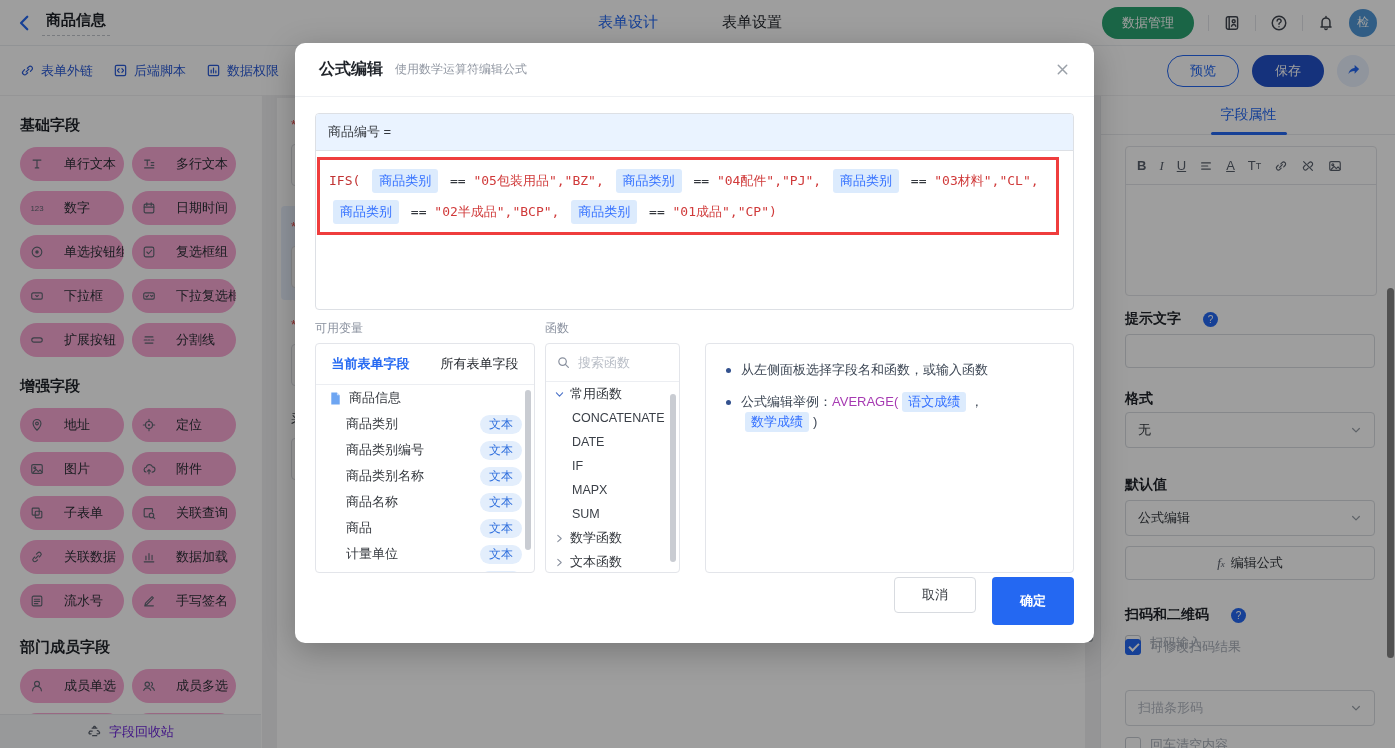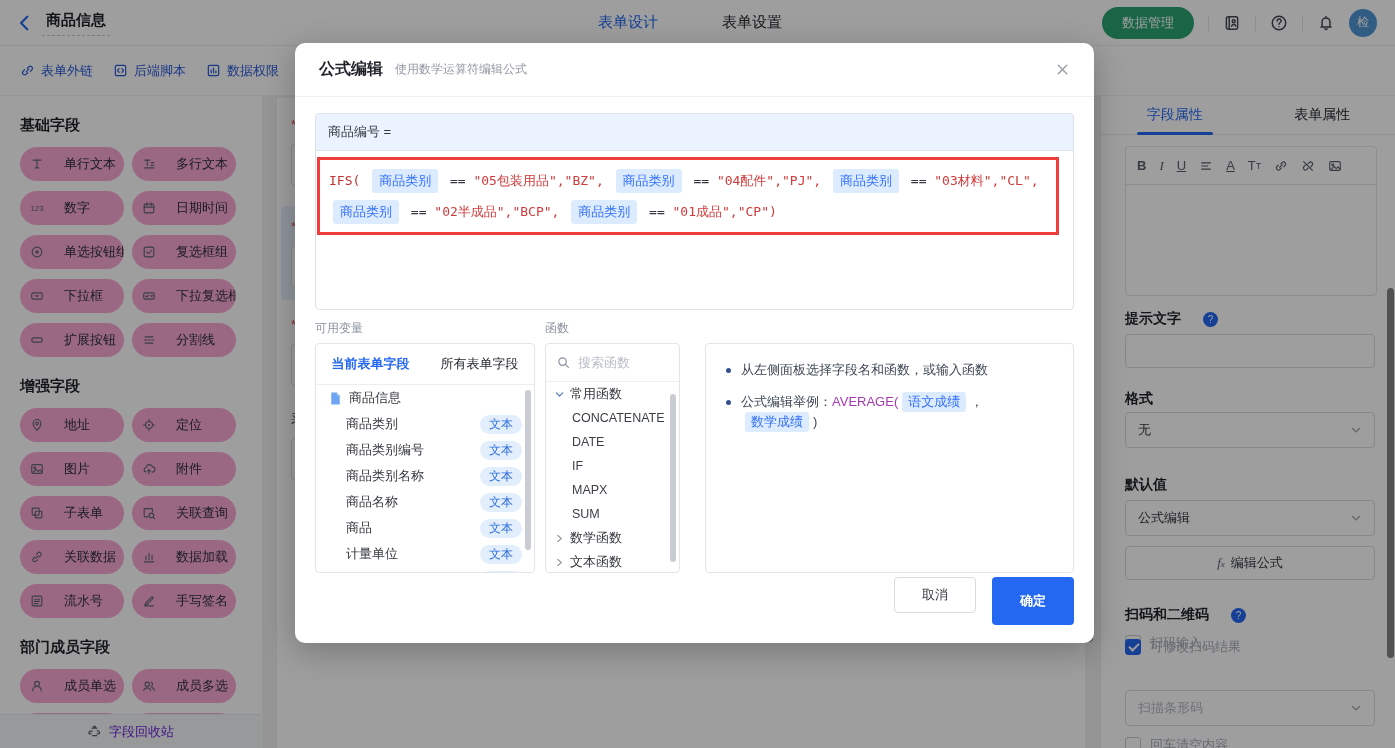--- a/index.html
+++ b/index.html
@@ -192,20 +192,29 @@
   </span>
   <span class="tb-link">
     <span class="ic">
         <svg viewBox="0 0 16 16">
           <rect x="2.5" y="2.5" width="11" height="11" rx="1.5"></rect>
           <path d="M5.5 10.5v-3M8 10.5v-5M10.5 10.5v-2"></path>
         </svg>
       </span>
     <span>数据权限</span>
   </span>
+  <div id="tb-right">
+    <span id="btn-preview">预览</span>
+    <span id="btn-save">保存</span>
+    <span id="btn-share">
+        <svg viewBox="0 0 16 16">
+          <path d="M9.2 5.2C4.8 5.8 3.2 8.6 2.6 11.6c1.7-2.1 3.4-3 6.6-3v2.9L14 6.4 9.2 2.2z"></path>
+        </svg>
+      </span>
+  </div>
 </div>
 
 <div id="sidebar" class="abs">
   <div id="sidebar-sections">
       <div class="sb-title">基础字段</div>
       <div class="sb-grid">
         <div class="fbtn">
           <span class="fic">
             <svg viewBox="0 0 16 16">
               <path d="M3.5 3.5h9M8 3.5v9M6 12.5h4"></path>
@@ -441,21 +450,20 @@
       <div class="finput"></div>
     </div>
   </div>
   <div id="drag-dot"></div>
   <div id="canvas-scrollthumb"></div>
 </div>
 
 <div id="rightbar" class="abs">
   <div id="rb-tabs">
     <span class="rb-tab active">字段属性</span>
-    <span class="rb-tab">表单属性</span>
   </div>
   <div id="richtext">
     <div id="rt-toolbar">
       <span class="rt-tool rt-b">B</span>
       <span class="rt-tool rt-i">I</span>
       <span class="rt-tool rt-u">U</span>
       <span class="rt-tool">
           <svg viewBox="0 0 16 16">
             <path d="M3 4.5h10M3 8h7M3 11.5h10"></path>
           </svg>

